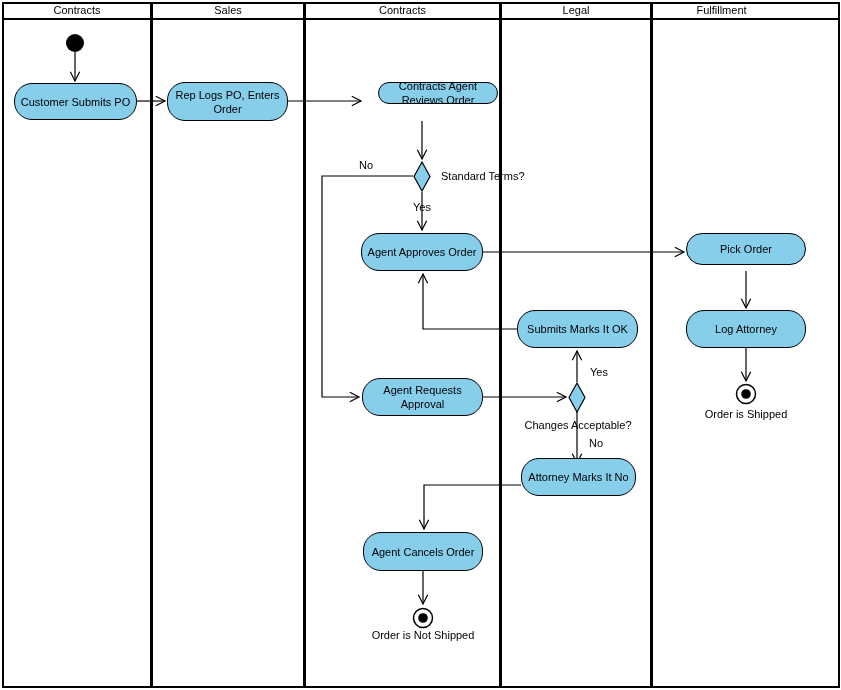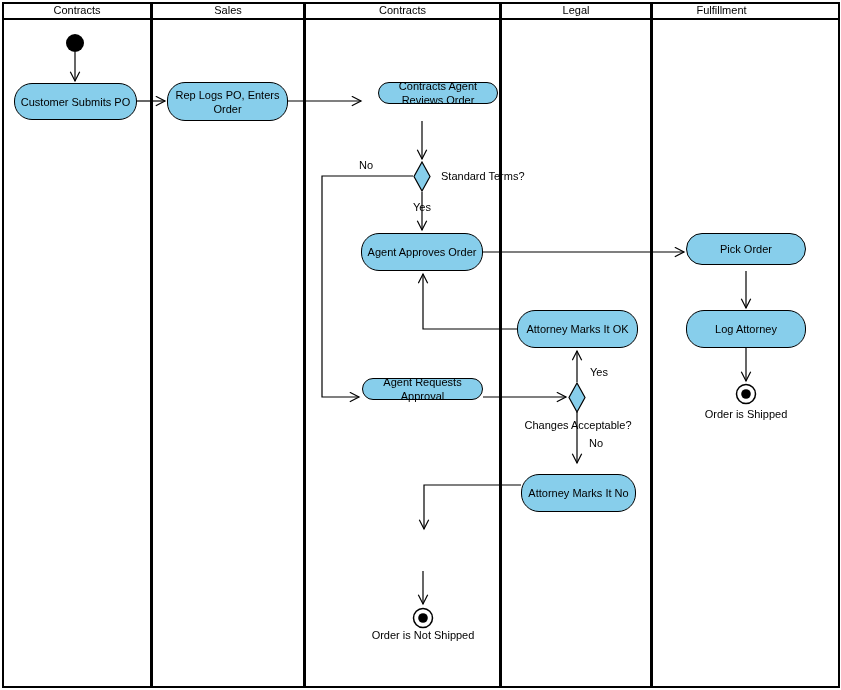--- a/index.html
+++ b/index.html
@@ -73,23 +73,24 @@
   </svg>
 
   <div class="initial-node" style="left:66px; top:34px"></div>
 
   <div class="activity" style="left:14px;  top:83px;  width:123px; height:37px">Customer Submits PO</div>
   <div class="activity" style="left:167px; top:82px;  width:121px; height:39px">Rep Logs PO, Enters Order</div>
   <div class="activity" style="left:378px; top:82px;  width:120px; height:22px">Contracts Agent Reviews Order</div>
   <div class="activity" style="left:361px; top:233px; width:122px; height:38px">Agent Approves Order</div>
   <div class="activity" style="left:686px; top:233px; width:120px; height:32px">Pick Order</div>
   <div class="activity" style="left:686px; top:310px; width:120px; height:38px">Log Attorney</div>
-  <div class="activity" style="left:517px; top:310px; width:121px; height:38px">Attorney Marks It OK</div>
-  <div class="activity" style="left:362px; top:378px; width:121px; height:22px">Agent Requests Approval</div>
-  <div class="activity" style="left:521px; top:474px; width:115px; height:38px">Attorney Marks It No</div>
+  <div class="activity" style="left:517px; top:310px; width:121px; height:38px">Submits Marks It OK</div>
+  <div class="activity" style="left:362px; top:378px; width:121px; height:38px">Agent Requests Approval</div>
+  <div class="activity" style="left:521px; top:458px; width:115px; height:38px">Attorney Marks It No</div>
+  <div class="activity" style="left:363px; top:532px; width:120px; height:39px">Agent Cancels Order</div>
 
   <svg class="node-svg" style="left:413px; top:161px" width="18" height="31">
     <polygon points="9,1 17,15.5 9,30 1,15.5" fill="var(--activity-fill,#87CEEB)" stroke="#000" stroke-width="1.2"></polygon>
   </svg>
   <svg class="node-svg" style="left:568px; top:382px" width="18" height="31">
     <polygon points="9,1 17,15.5 9,30 1,15.5" fill="var(--activity-fill,#87CEEB)" stroke="#000" stroke-width="1.2"></polygon>
   </svg>
 
   <svg class="node-svg" style="left:734px; top:382px" width="24" height="24">
     <circle cx="12" cy="12" r="9.5" fill="none" stroke="#000" stroke-width="1.5"></circle>

